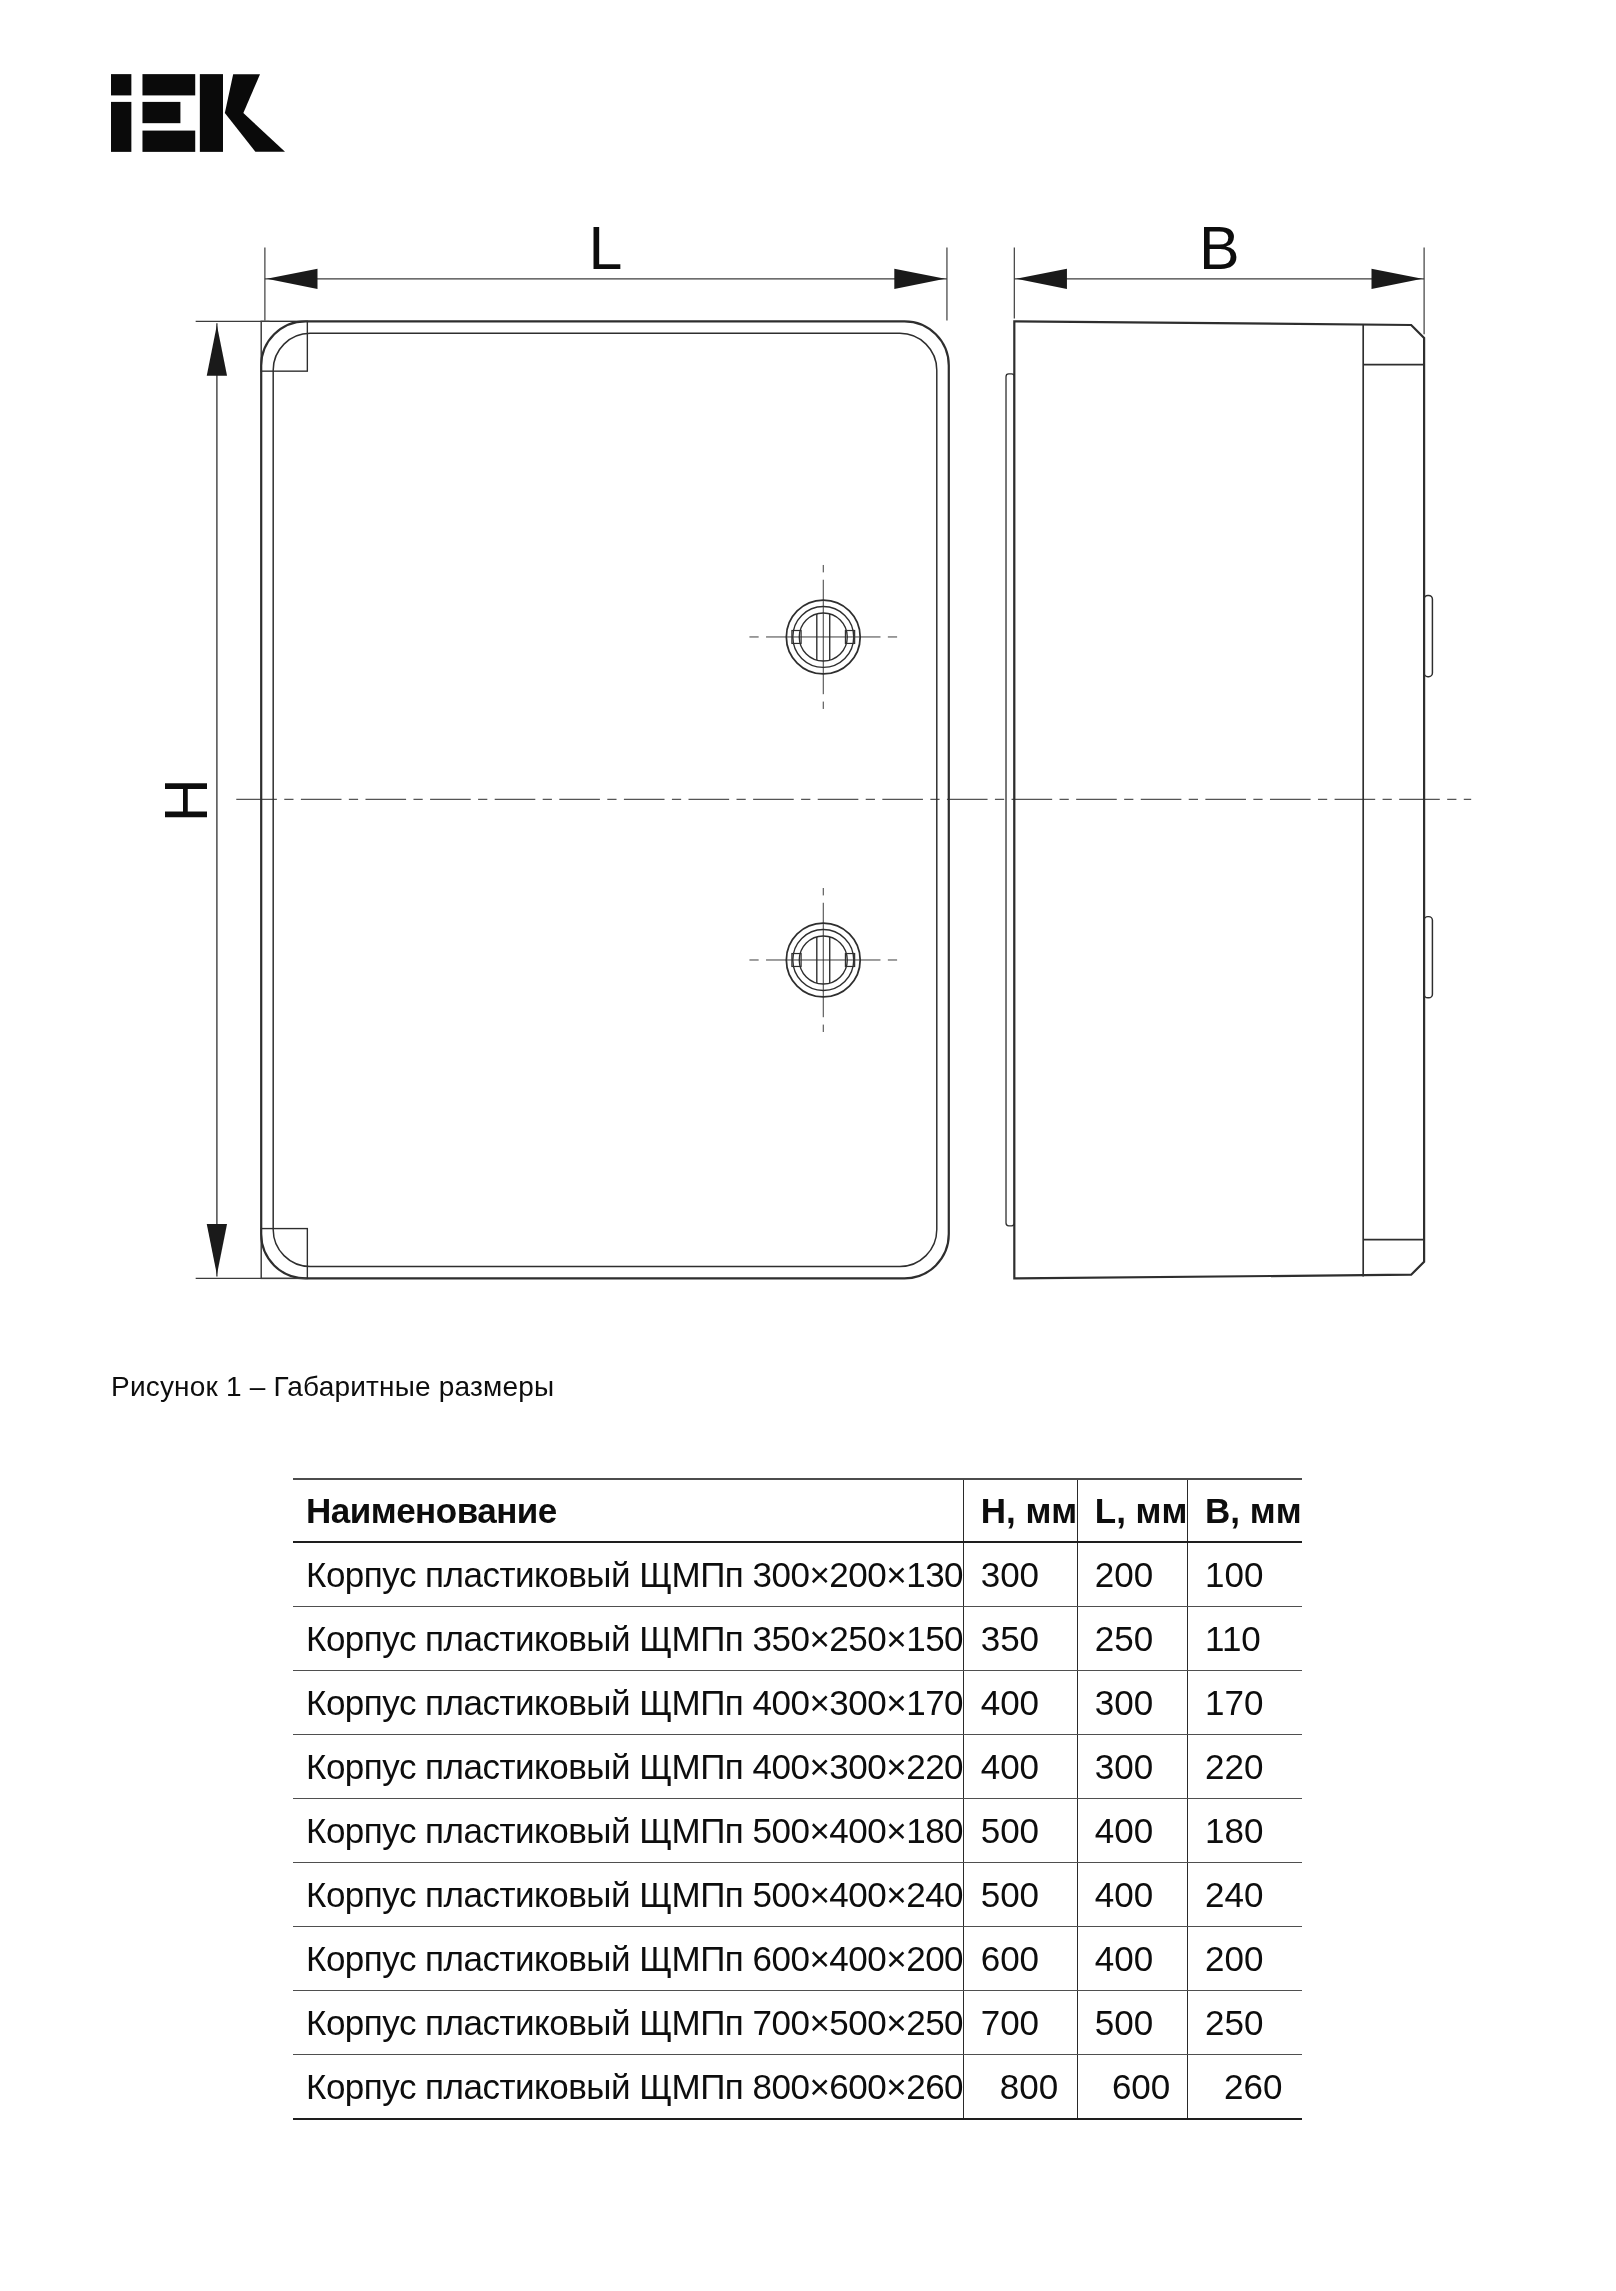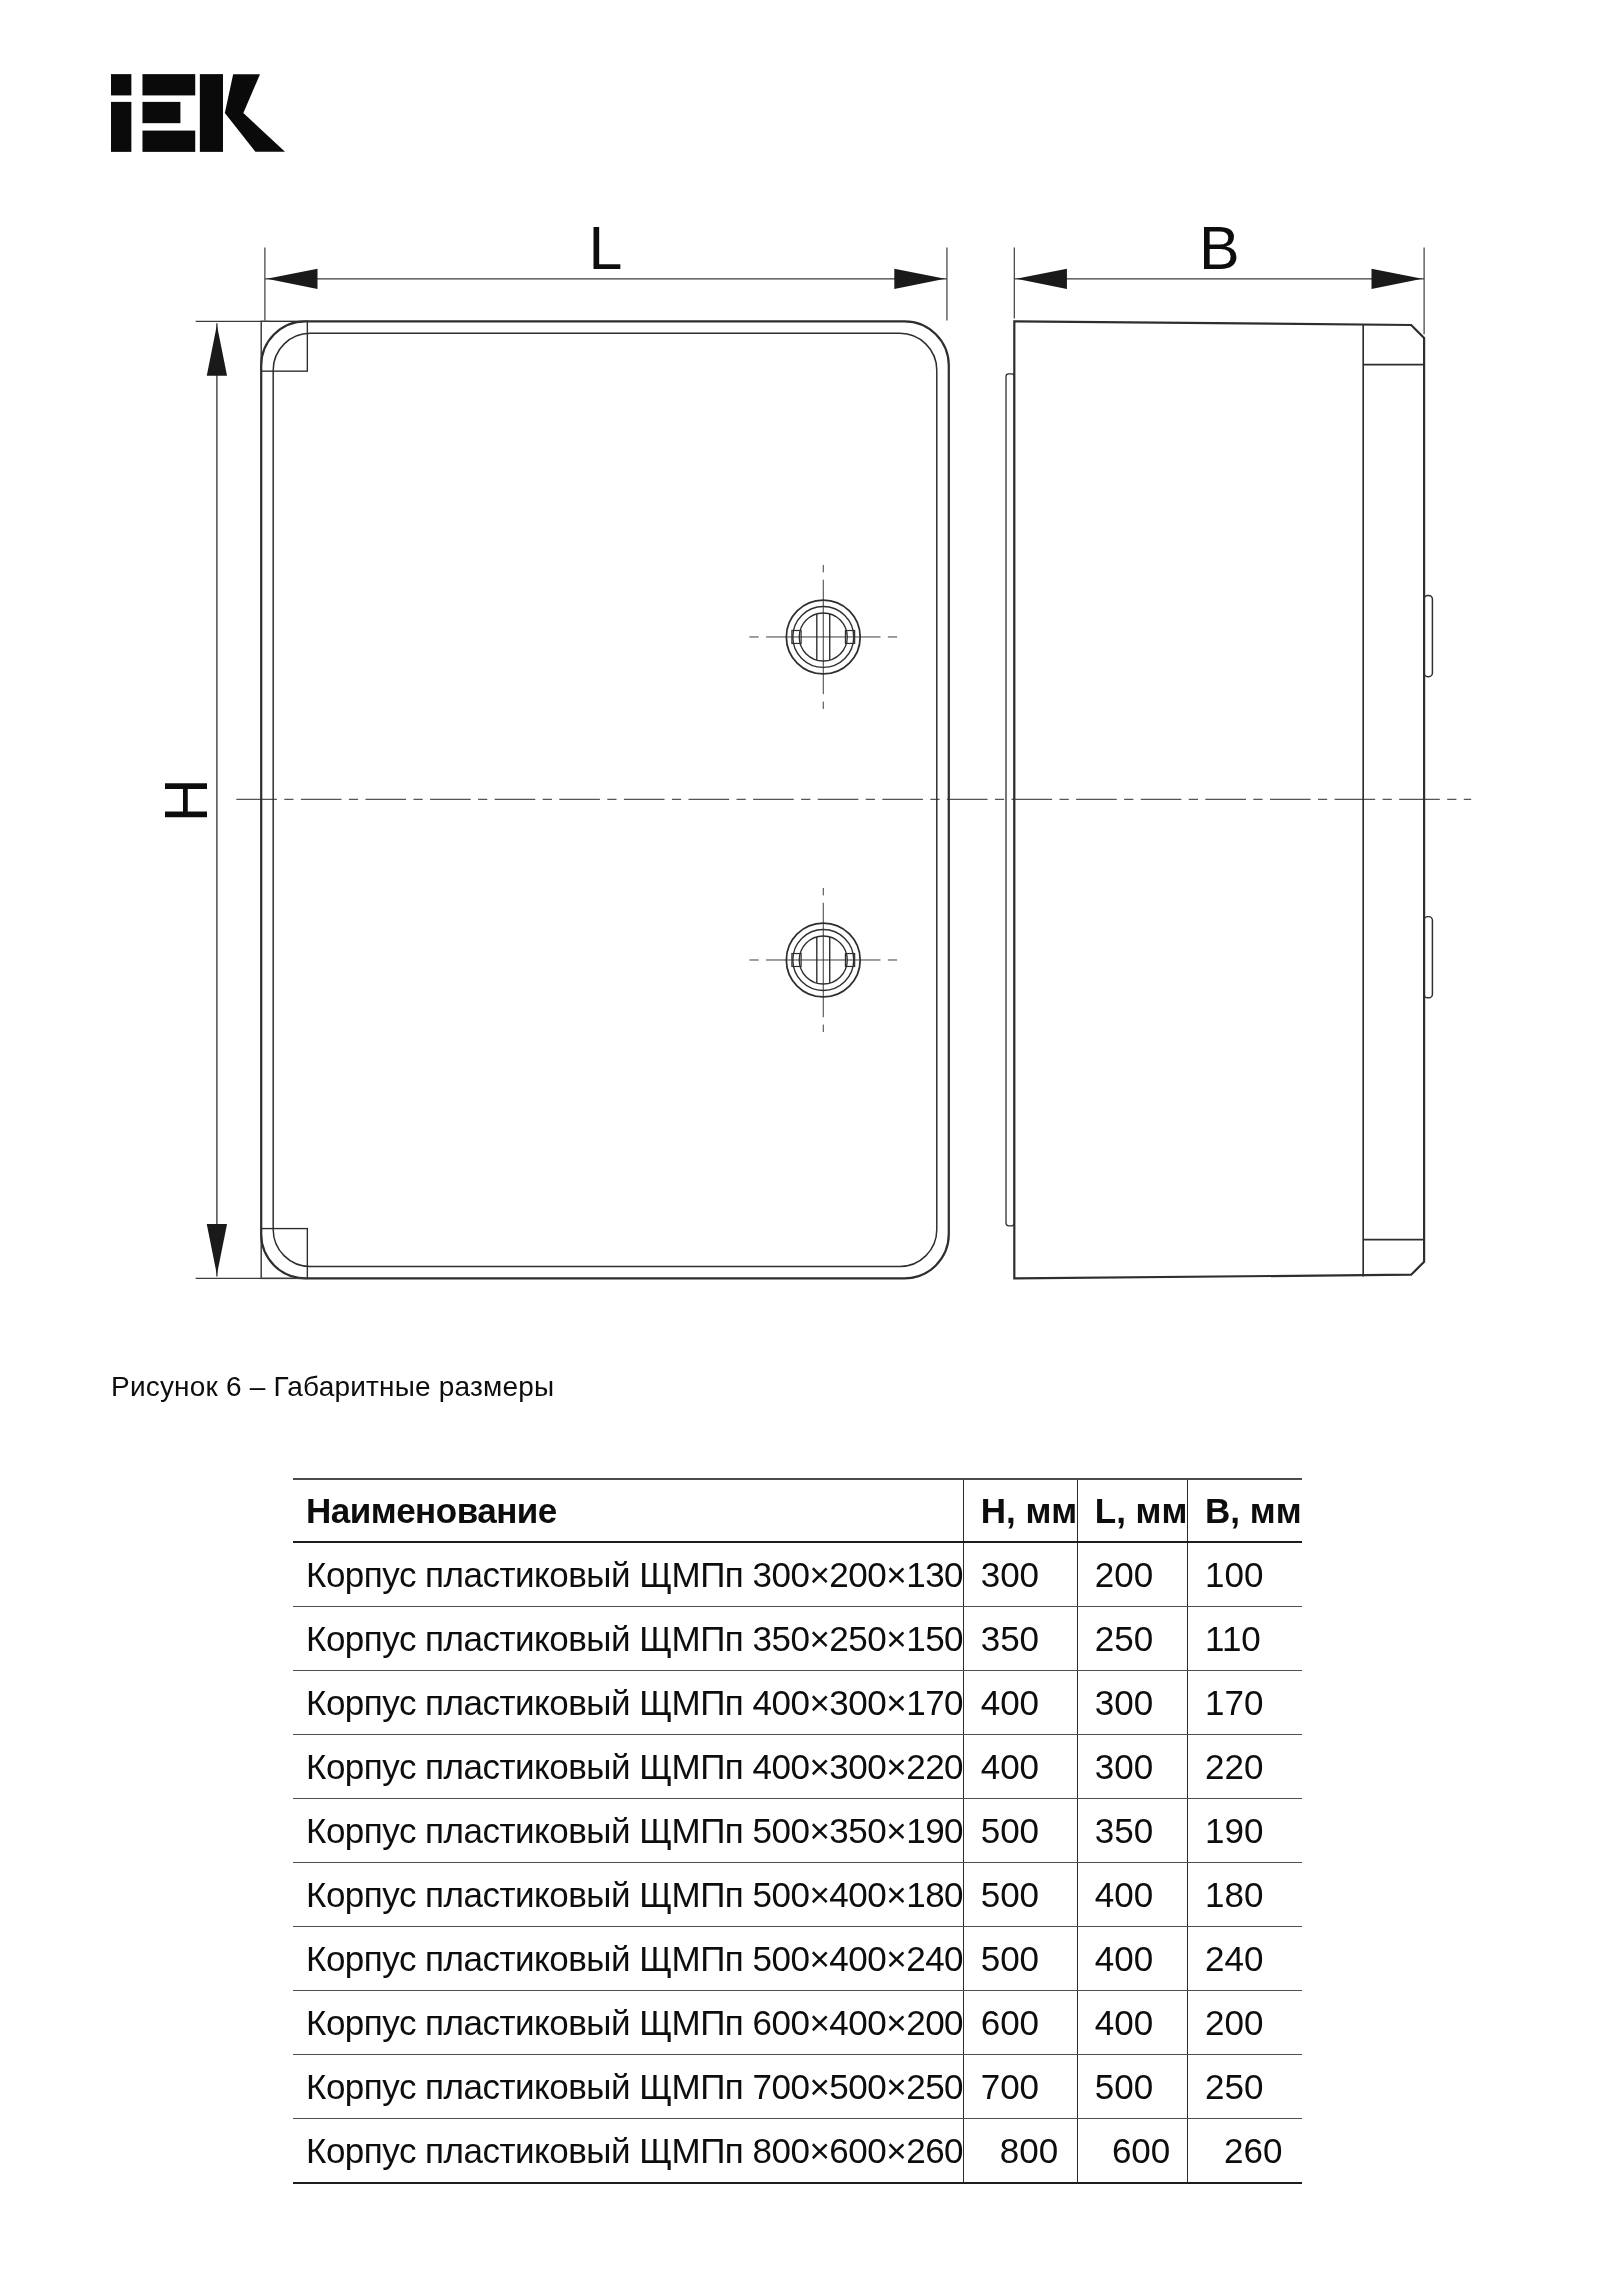--- a/index.html
+++ b/index.html
@@ -134,21 +134,21 @@
     <g stroke="#3c3c3c">
       <line x1="212" y1="348" x2="292" y2="348" stroke-width="1.3"></line>
       <line x1="212" y1="1385" x2="332" y2="1385" stroke-width="1.3"></line>
       <line x1="235" y1="350" x2="235" y2="1383" stroke-width="1.5"></line>
       <polygon points="235,352 224,407 246,407" fill="#1a1a1a" stroke="none"></polygon>
       <polygon points="235,1381 224,1326 246,1326" fill="#1a1a1a" stroke="none"></polygon>
       <text transform="translate(224,867) rotate(-90)" text-anchor="middle" font-size="66" fill="#0d0d0d" stroke="none">H</text>
     </g>
   </svg>
 
-  <p class="caption">Рисунок 6 – Габаритные размеры</p>
+  <p class="caption">Рисунок 1 – Габаритные размеры</p>
 
   <table class="dims">
     <thead>
       <tr>
         <th class="c-name">Наименование</th>
         <th class="col-h">H, мм</th>
         <th class="col-l">L, мм</th>
         <th class="col-b">B, мм</th>
       </tr>
     </thead>
@@ -171,26 +171,20 @@
         <td class="col-l">300</td>
         <td class="col-b">170</td>
       </tr>
       <tr>
         <td class="c-name">Корпус пластиковый ЩМПп 400×300×220</td>
         <td class="col-h">400</td>
         <td class="col-l">300</td>
         <td class="col-b">220</td>
       </tr>
       <tr>
-        <td class="c-name">Корпус пластиковый ЩМПп 500×350×190</td>
-        <td class="col-h">500</td>
-        <td class="col-l">350</td>
-        <td class="col-b">190</td>
-      </tr>
-      <tr>
         <td class="c-name">Корпус пластиковый ЩМПп 500×400×180</td>
         <td class="col-h">500</td>
         <td class="col-l">400</td>
         <td class="col-b">180</td>
       </tr>
       <tr>
         <td class="c-name">Корпус пластиковый ЩМПп 500×400×240</td>
         <td class="col-h">500</td>
         <td class="col-l">400</td>
         <td class="col-b">240</td>

